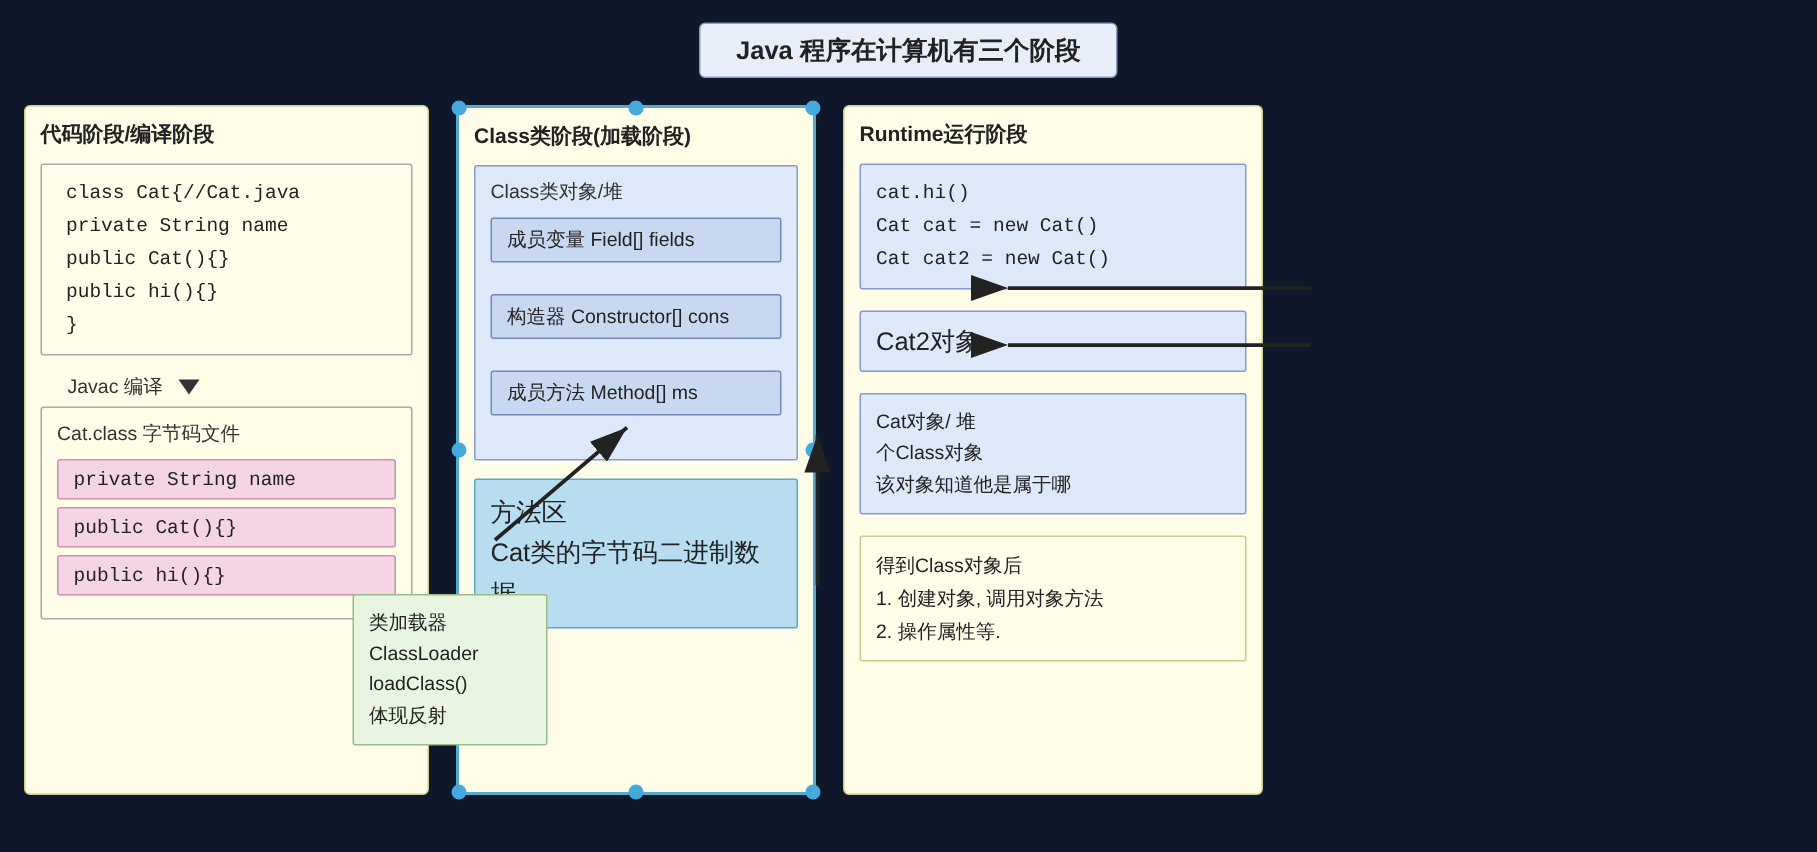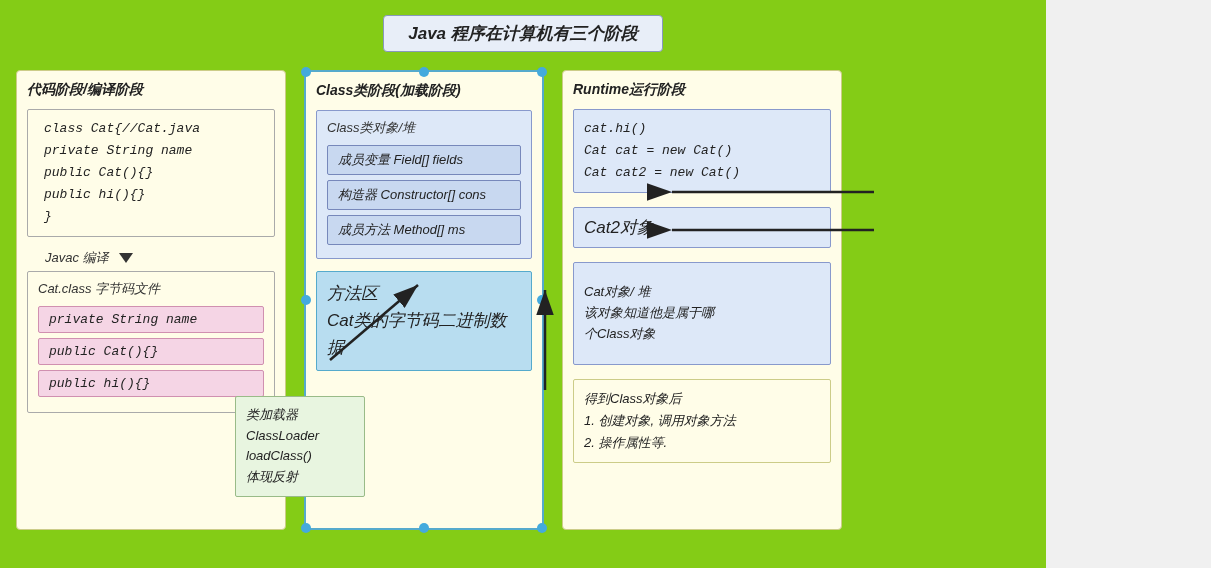--- a/index.html
+++ b/index.html
@@ -5,26 +5,25 @@
     * { box-sizing: border-box; margin: 0; padding: 0; }
     body {
       font-family: "Microsoft YaHei", "SimHei", Arial, sans-serif;
       background: #f0f0f0;
       width: 1211px;
       min-height: 568px;
       overflow: hidden;
     }
 
     .main-container {
-      background: #84cc16;
-      width: 1046px;
+      background: #0f172a;
+      width: 1211px;
       min-height: 568px;
       position: relative;
       padding: 10px;
-      font-style: italic;
     }
 
     
     .title-box {
       display: flex;
       justify-content: center;
       margin-bottom: 18px;
       margin-top: 5px;
     }
     .title-label {
@@ -187,21 +186,21 @@
     }
 
     
     .blue-box {
       background: #c8d8f0;
       border: 1px solid #7788bb;
       border-radius: 2px;
       padding: 5px 10px;
       font-size: 13px;
       color: #222;
-      margin-bottom: 5px;
+      margin-bottom: 21px;
     }
 
     
     .method-area-box {
       background: #b8ddf0;
       border: 1.5px solid #55aacc;
       border-radius: 2px;
       padding: 8px 10px;
       font-size: 17px;
       color: #222;
@@ -234,21 +233,21 @@
       padding: 8px 10px;
       font-size: 17px;
       color: #222;
       margin-bottom: 14px;
     }
 
     .cat-obj-box {
       background: #dde8f8;
       border: 1.5px solid #8899cc;
       border-radius: 2px;
-      padding: 19px 10px;
+      padding: 8px 10px;
       font-size: 13px;
       color: #222;
       margin-bottom: 14px;
       line-height: 1.6;
     }
 
     .get-class-box {
       background: #fffde8;
       border: 1px solid #cccc88;
       border-radius: 2px;
@@ -345,22 +344,22 @@
         <div>Cat cat = new Cat()</div>
         <div>Cat cat2 = new Cat()</div>
       </div>
 
       <div class="cat2-box">
         <div>Cat2对象</div>
       </div>
 
       <div class="cat-obj-box">
         <div>Cat对象/ 堆</div>
+        <div>个Class对象</div>
         <div>该对象知道他是属于哪</div>
-        <div>个Class对象</div>
       </div>
 
       <div class="get-class-box">
         <div>得到Class对象后</div>
         <div>1. 创建对象, 调用对象方法</div>
         <div>2. 操作属性等.</div>
       </div>
     </div>
 
   </div>

